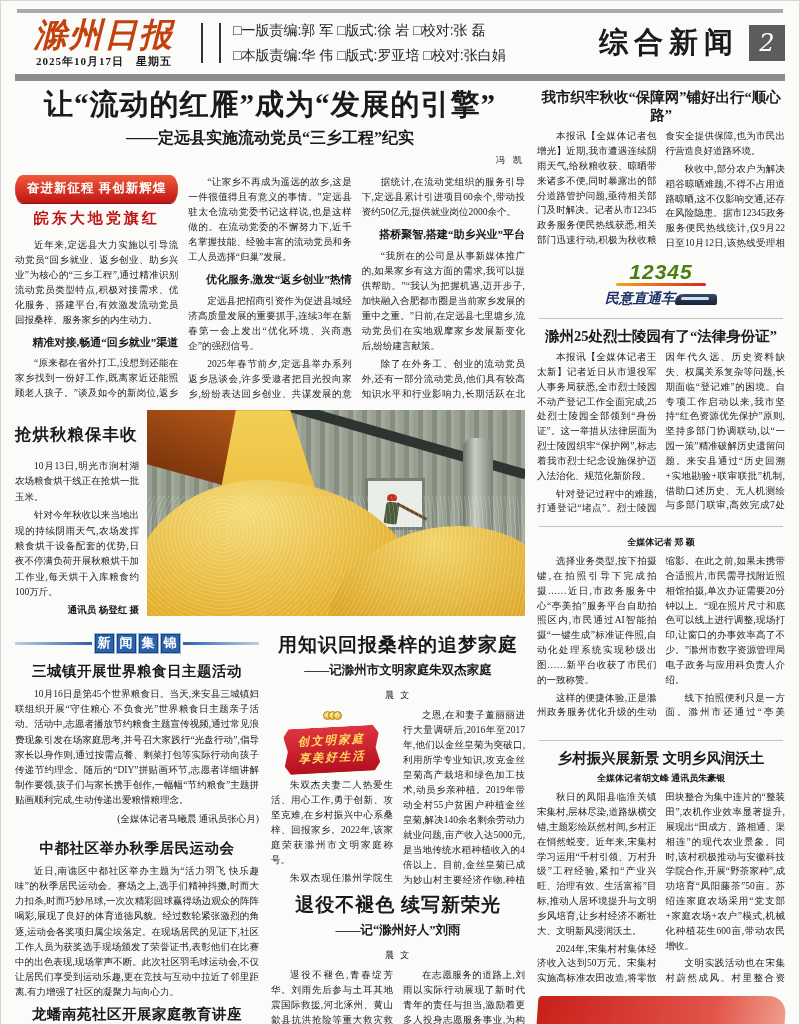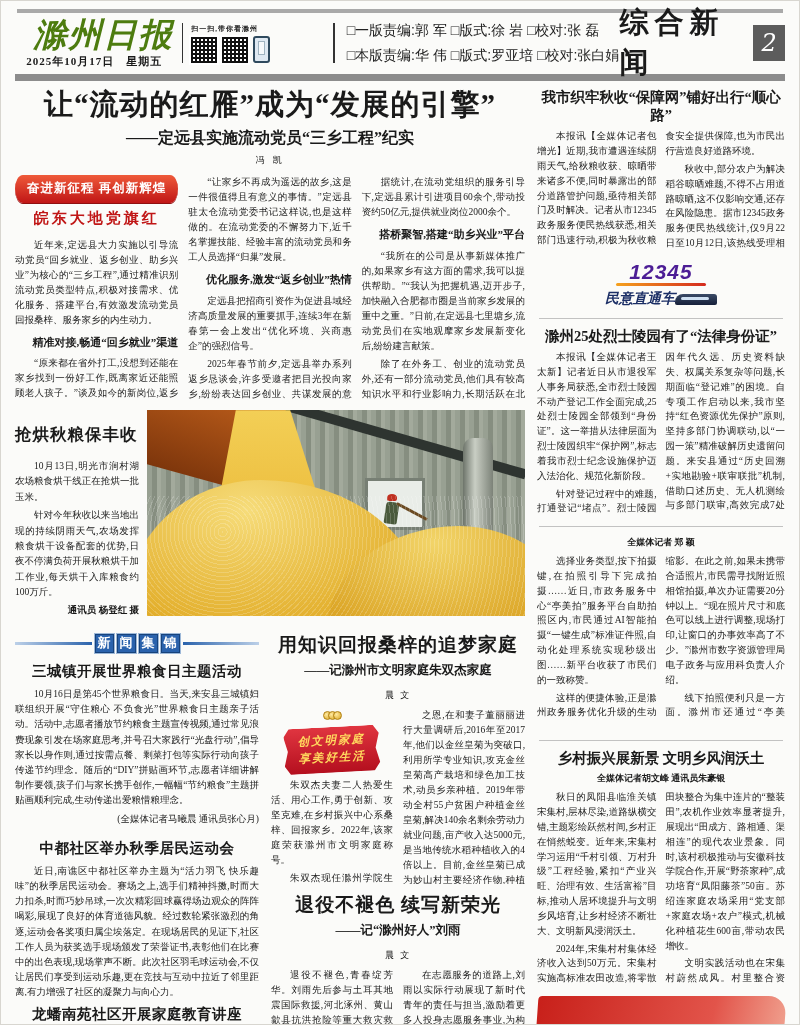--- a/index.html
+++ b/index.html
@@ -4,21 +4,21 @@
 <style>
   * { margin:0; padding:0; box-sizing:border-box; }
   html,body { width:800px; background:#eceae6; }
   body { font-family:"Liberation Serif", serif; color:#1a1a1a; }
   .page { position:relative; width:800px; height:1025px; background:#fbfbf9; border:1px solid #d8d6d0; padding:6px 14px; overflow:hidden; }
 
   
   .topbar { height:4px; background:#a9a9a9; margin:2px 2px 3px; }
   .mast-row { display:flex; align-items:center; height:54px; }
   .mast { width:178px; text-align:center; }
-  .mast-name { font-size:33px; font-weight:bold; font-style:italic; color:#4d7c0f; letter-spacing:2px; line-height:1; font-family:"DejaVu Serif", serif;text-align:right; }
+  .mast-name { font-size:33px; font-weight:bold; font-style:italic; color:#c2410c; letter-spacing:2px; line-height:1; font-family:"DejaVu Serif", serif; }
   .mast-date { font-size:11px; font-weight:bold; margin-top:3px; letter-spacing:1px; }
   .vline { width:2px; background:#333; height:40px; margin:0 8px; }
   .qr-wrap { width:150px; }
   .qr-cap { font-size:7px; font-weight:bold; letter-spacing:1px; }
   .qr-row { display:flex; align-items:flex-end; gap:5px; margin-top:2px; }
   .qr { width:26px; height:26px; background:
         repeating-linear-gradient(0deg,#111 0 2px,transparent 2px 4px),
         repeating-linear-gradient(90deg,#111 0 2px,#fff 2px 4px); outline:2px solid #fff; }
   .phone { width:17px; height:27px; border:2px solid #2f4a5e; border-radius:3px; background:#dfe9f2; position:relative; }
   .phone:after { content:""; position:absolute; left:3px; top:3px; right:3px; bottom:6px; background:#f6f9fb; border:1px solid #9fb3c0; }
@@ -30,21 +30,21 @@
 
   
   .content { display:flex; gap:12px; }
   .left-region { width:510px; }
   .right-region { flex:1; min-width:0; }
 
   
   .lead-head { text-align:center; }
   .lead-h1 { font-size:29px; font-weight:bold; letter-spacing:1px; line-height:1.15; }
   .lead-sub { font-size:16px; font-weight:bold; margin-top:7px; }
-  .lead-author { font-size:9px; margin-top:5px; letter-spacing:3px; }
+  .lead-author { font-size:9px; margin-top:5px; letter-spacing:3px;text-align:right; }
   .lead-body { display:flex; gap:10px; margin-top:8px; height:226px; overflow:hidden; }
   .lead-col { flex:1; font-size:9.5px; line-height:1.58; text-align:justify; }
   .lead-col p, .cap p, .dg p, .fe p, .ra p { text-indent:2em; margin-bottom:3px; }
   .subhead { font-size:11px; font-weight:bold; text-align:right; margin:6px 0 5px; text-indent:0 !important; }
   .red-banner { background:linear-gradient(180deg,#ef5a3a,#c01616); color:#fff; font-weight:bold; font-size:12.5px; text-align:center; padding:4px 0; border-radius:8px 8px 8px 8px / 14px 14px 14px 14px; letter-spacing:1px; box-shadow:0 1px 0 #8f0f0f; }
   .red-banner2 { color:#c01616; font-size:15px; font-weight:bold; text-align:center; letter-spacing:3px; margin:4px 0 7px; }
 
   
   .photo-row { display:flex; gap:8px; margin-top:9px; }
   .cap { width:124px; }
@@ -82,49 +82,41 @@
   .ribbon { position:relative; display:inline-block; background:linear-gradient(180deg,#e03540,#b40f1e); color:#ffd95e; font-style:italic; font-weight:bold; font-size:11.5px; padding:5px 14px 6px; transform:rotate(-3deg); clip-path:polygon(0 18%,6% 0,94% 0,100% 18%,96% 50%,100% 82%,94% 100%,6% 100%,0 82%,4% 50%); line-height:1.5; letter-spacing:2px; }
 
   
   .ra { font-size:9.5px; line-height:1.56; text-align:justify; }
   .ra-h { font-size:14.5px; font-weight:bold; text-align:center; letter-spacing:0; line-height:1.25; }
   .ra-h.big { font-size:19px; letter-spacing:1px; }
   .ra-byline { font-size:9px; text-align:center; margin:4px 0 2px; font-weight:bold; }
   .ra-body { column-count:2; column-gap:9px; margin-top:5px; overflow:hidden; }
   .hrule { height:1px; background:#c2c2c2; margin:8px 2px; }
   .logo12345 { text-align:center; margin-top:4px; }
-  .logo-l1 { font-size:21px; font-weight:bold; font-style:italic; color:#4c1d95; letter-spacing:1px; font-family:"Liberation Sans", sans-serif; line-height:1; }
+  .logo-l1 { font-size:21px; font-weight:bold; font-style:italic; color:#4d7c0f; letter-spacing:1px; font-family:"Liberation Sans", sans-serif; line-height:1; }
   .logo-swoosh { height:3px; width:90px; margin:1px auto 2px; background:linear-gradient(90deg,#f5a11e,#d42a1e); border-radius:2px; }
   .logo-l2row { display:flex; align-items:center; justify-content:center; }
   .logo-l2 { font-size:14px; font-weight:bold; font-style:italic; color:#1c2f66; font-family:"Liberation Sans", sans-serif; }
   .train { width:42px; height:11px; background:linear-gradient(180deg,#3a4a66,#16203a); border-radius:8px 3px 2px 2px; position:relative; }
   .train:after { content:""; position:absolute; left:6px; top:3px; width:28px; height:3px; background:#cfe0f2; border-radius:2px; }
   .spirit-banner { position:relative; margin-top:10px; height:44px; background:linear-gradient(100deg,#c8201a,#e2544a 70%,#f0a08e); border-radius:4px 18px 18px 4px; transform:skewX(-4deg); display:flex; flex-direction:column; justify-content:center; align-items:center; gap:2px; overflow:hidden; }
 </style>
 </head>
 <body>
 
 <div class="page">
 
   <div class="topbar"></div>
 
   <div class="mast-row">
     <div class="mast">
       <div class="mast-name">滁州日报</div>
       <div class="mast-date"><span>2025年10月17日</span>　<span>星期五</span></div>
     </div>
     <div class="vline"></div>
-    <div class="qr-wrap">
-      <div class="qr-cap">扫一扫,带你看滁州</div>
-      <div class="qr-row">
-        <div class="qr"></div>
-        <div class="qr"></div>
-        <div class="phone"></div>
-      </div>
-    </div>
     <div class="vline"></div>
     <div class="credits">
       <div>□一版责编:郭 军  □版式:徐 岩  □校对:张 磊</div>
       <div>□本版责编:华 伟  □版式:罗亚培  □校对:张白娟</div>
     </div>
     <div class="sec-wrap">
       <div class="sec-title">综合新闻</div>
       <div class="page-no">2</div>
     </div>
   </div>

